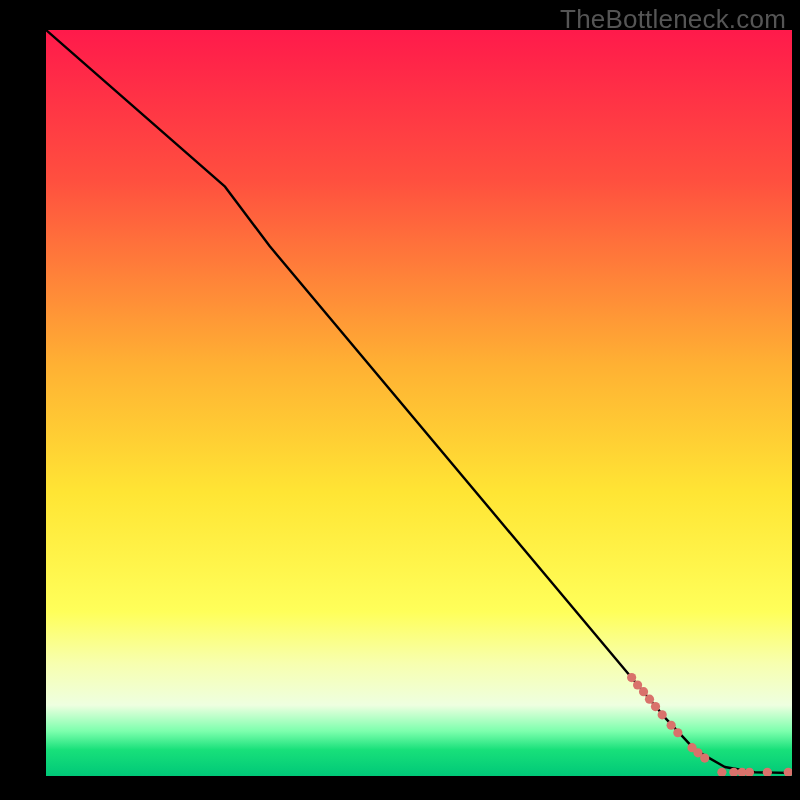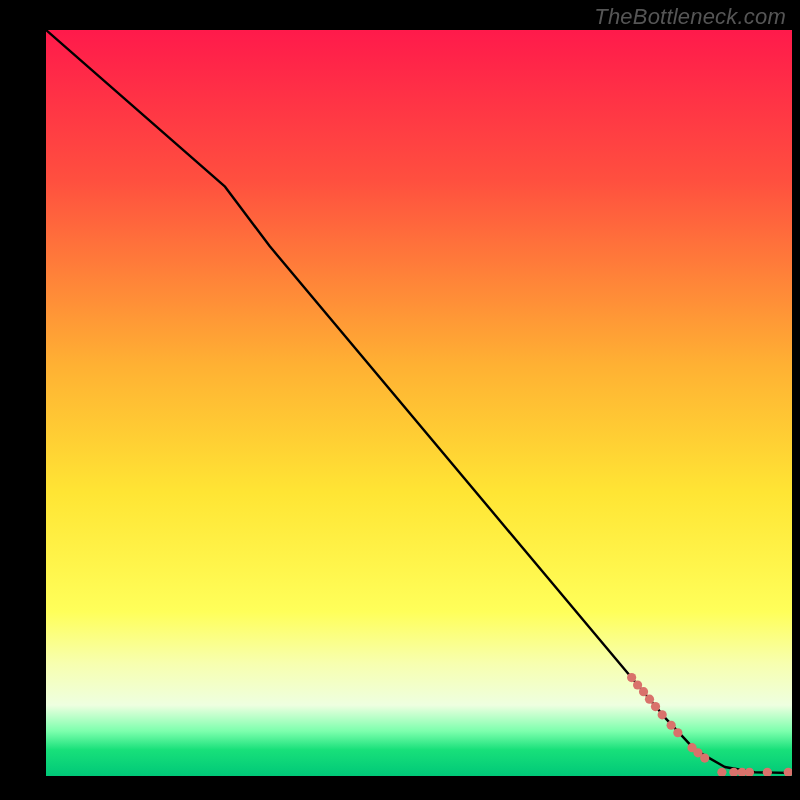--- a/index.html
+++ b/index.html
@@ -15,24 +15,23 @@
     position: relative;
     width: 800px;
     height: 800px;
     background: #000;
   }
   .watermark {
     position: absolute;
     top: 4px;
     right: 14px;
     color: #555;
-    font-size: 22px;
+    font-size: 26px;
     font-weight: 500;
     letter-spacing: 0.2px;
-    font-style: italic;
   }
   .plot {
     position: absolute;
     left: 46px;
     top: 30px;
     width: 746px;
     height: 746px;
   }
   svg { display: block; }
 </style>

